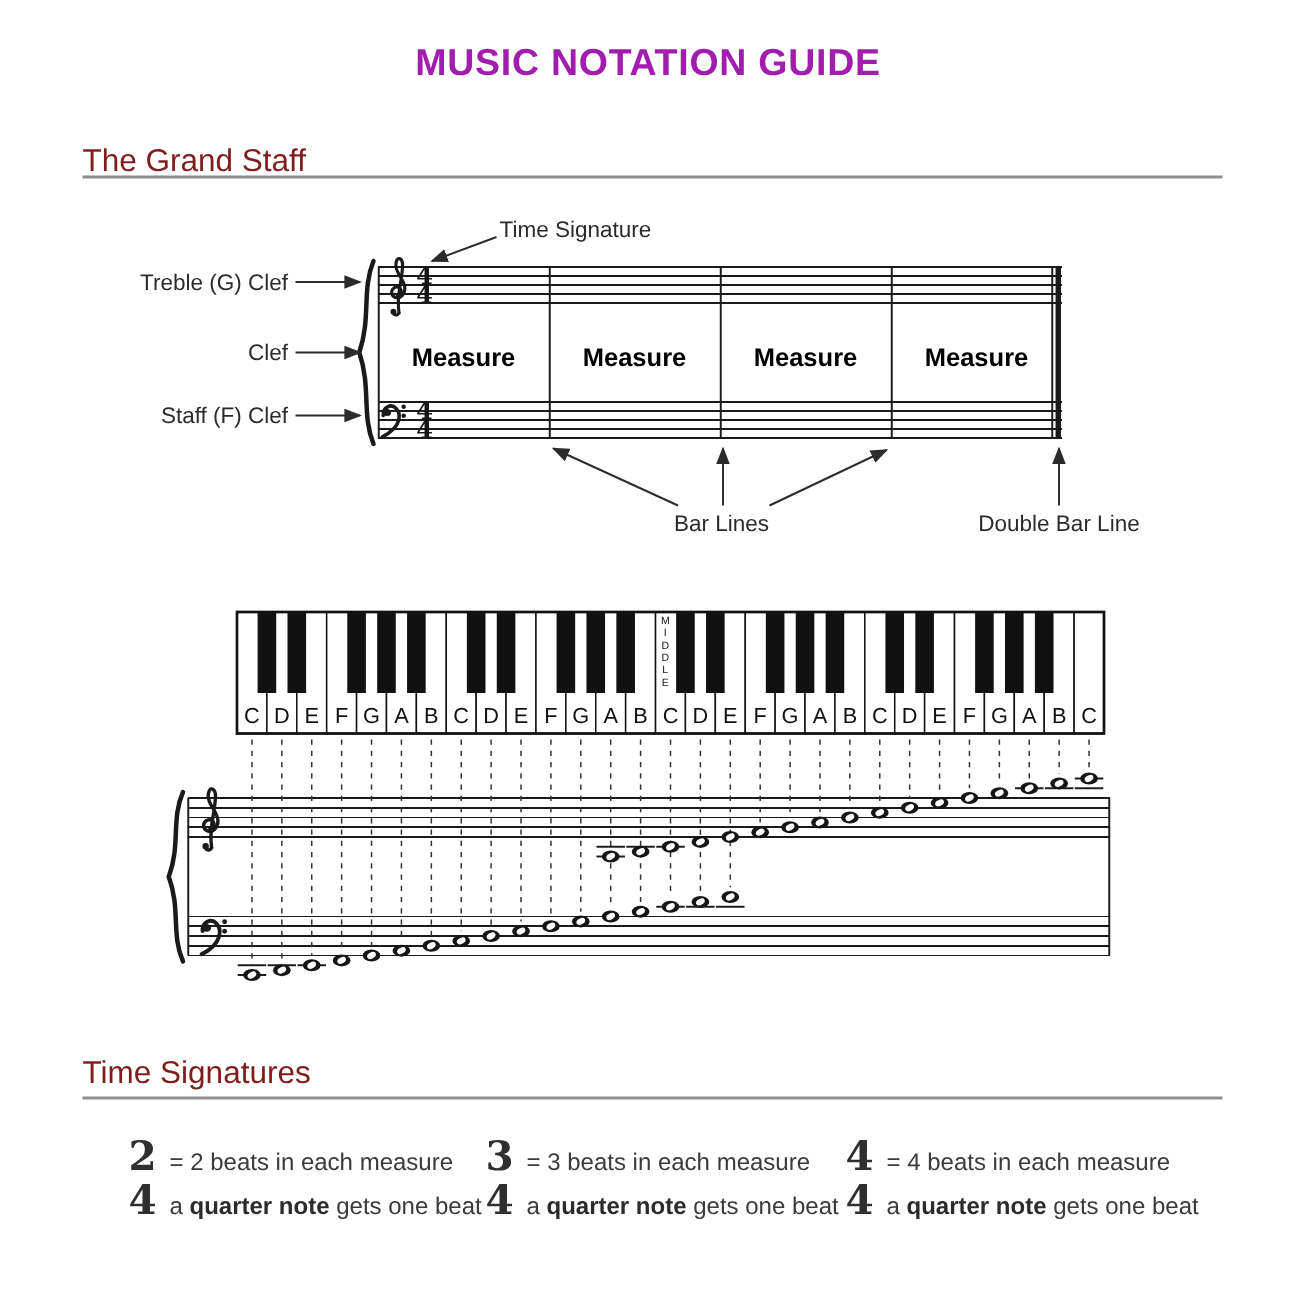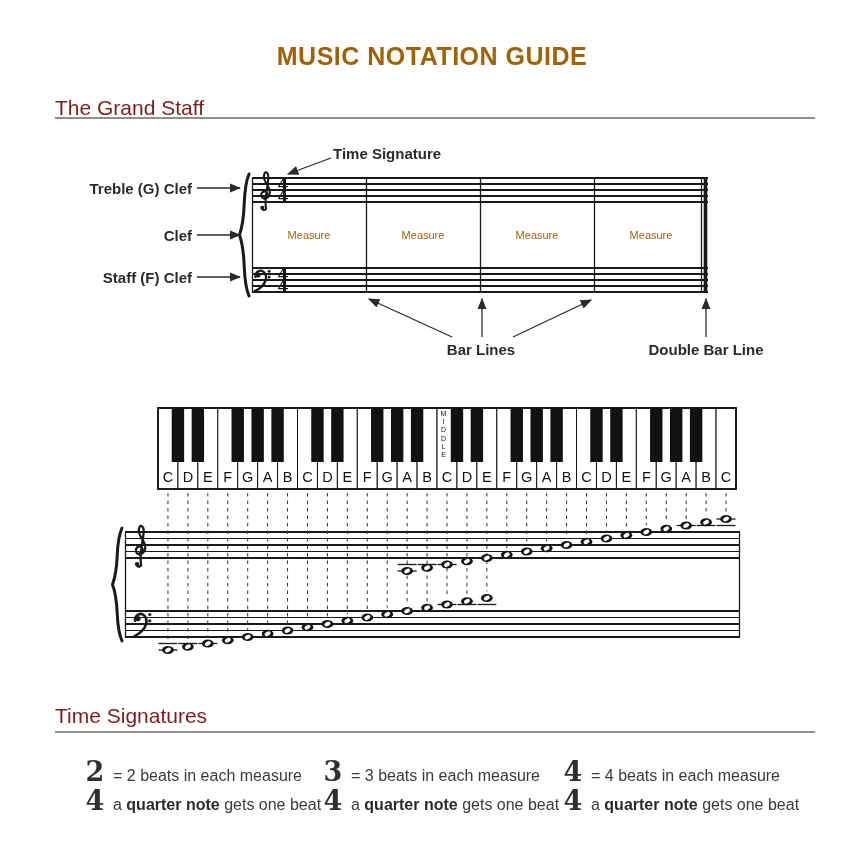--- a/index.html
+++ b/index.html
@@ -1,27 +1,27 @@
 <!DOCTYPE html>
 <html><head>
 <meta charset="utf-8">
 <style>
   html,body{margin:0;padding:0;background:#fff;}
   .page{position:relative;width:864px;height:864px;background:#fff;overflow:hidden;
         font-family:"Liberation Sans",sans-serif;color:#2b2b2b;}
-  .title{position:absolute;top:42px;left:0;width:100%;text-align:center;
-         font-size:25px;font-weight:bold;letter-spacing:.5px;color:#a16207;}
+  .title{position:absolute;top:28px;left:0;width:100%;text-align:center;
+         font-size:25px;font-weight:bold;letter-spacing:.5px;color:#a21caf;}
   .sec-head{position:absolute;left:55px;font-size:21px;font-weight:normal;color:#7f1d1d;white-space:nowrap;}
   .rule{position:absolute;left:55px;width:760px;height:2px;background:#8f8f8f;}
   #diagram{position:absolute;top:0;left:0;}
-  .dlabel{position:absolute;font-size:15px;font-weight:bold;color:#2b2b2b;
+  .dlabel{position:absolute;font-size:15px;font-weight:normal;color:#2b2b2b;
           white-space:nowrap;line-height:15px;}
   .r-align{width:152px;text-align:right;}
   .c-align{text-align:center;}
-  .mlabel{position:absolute;font-size:11px;font-weight:normal;color:#a16207;
+  .mlabel{position:absolute;font-size:17px;font-weight:bold;color:#000000;
           transform:translateX(-50%);white-space:nowrap;}
   .ts-item{position:absolute;}
   .ts-line{display:flex;align-items:baseline;height:29px;}
   .ts-num{font-family:"DejaVu Serif",serif;font-weight:bold;font-size:27px;
           width:22px;text-align:center;color:#2f2f2f;line-height:29px;}
   .ts-text{font-size:16px;color:#3a3a3a;margin-left:7px;white-space:pre;}
   .ts-text b{color:#2b2b2b;text-align:right;}
 </style>
 </head>
 <body>

